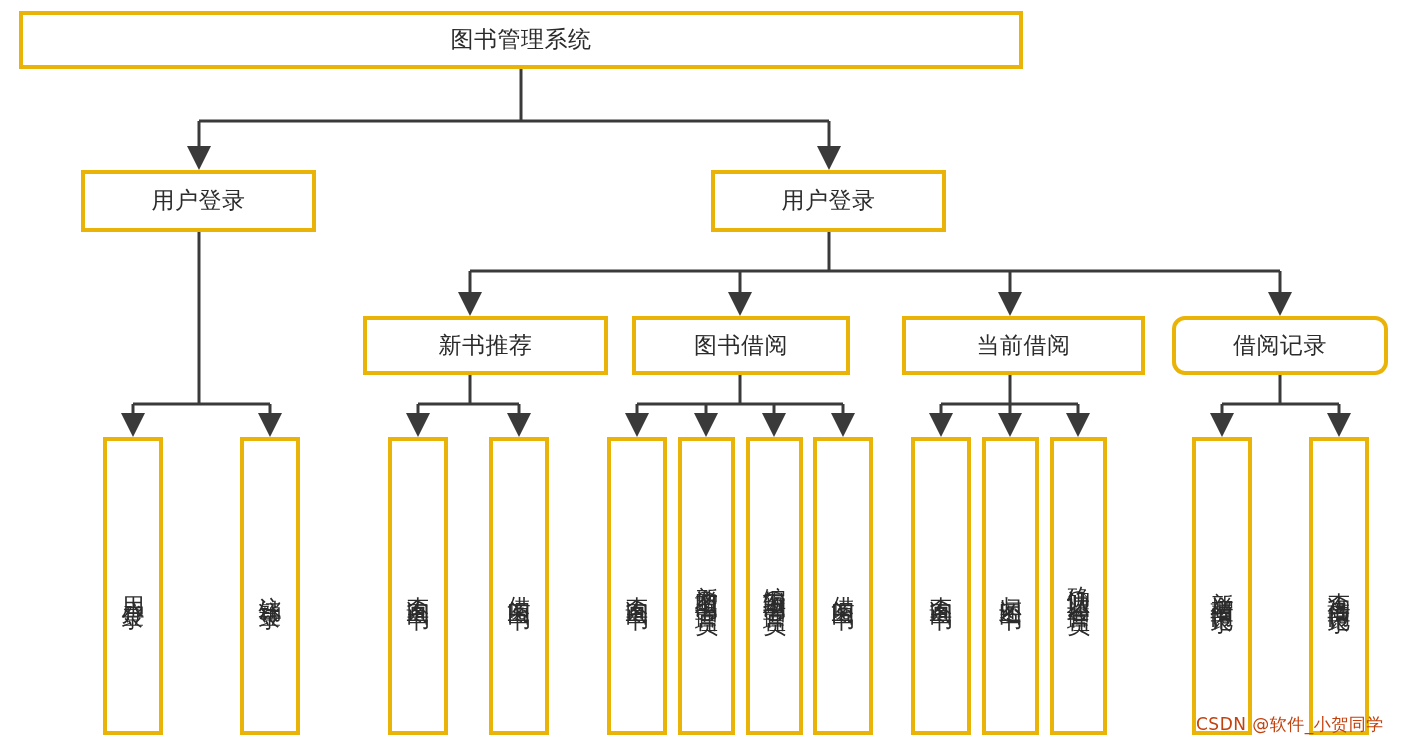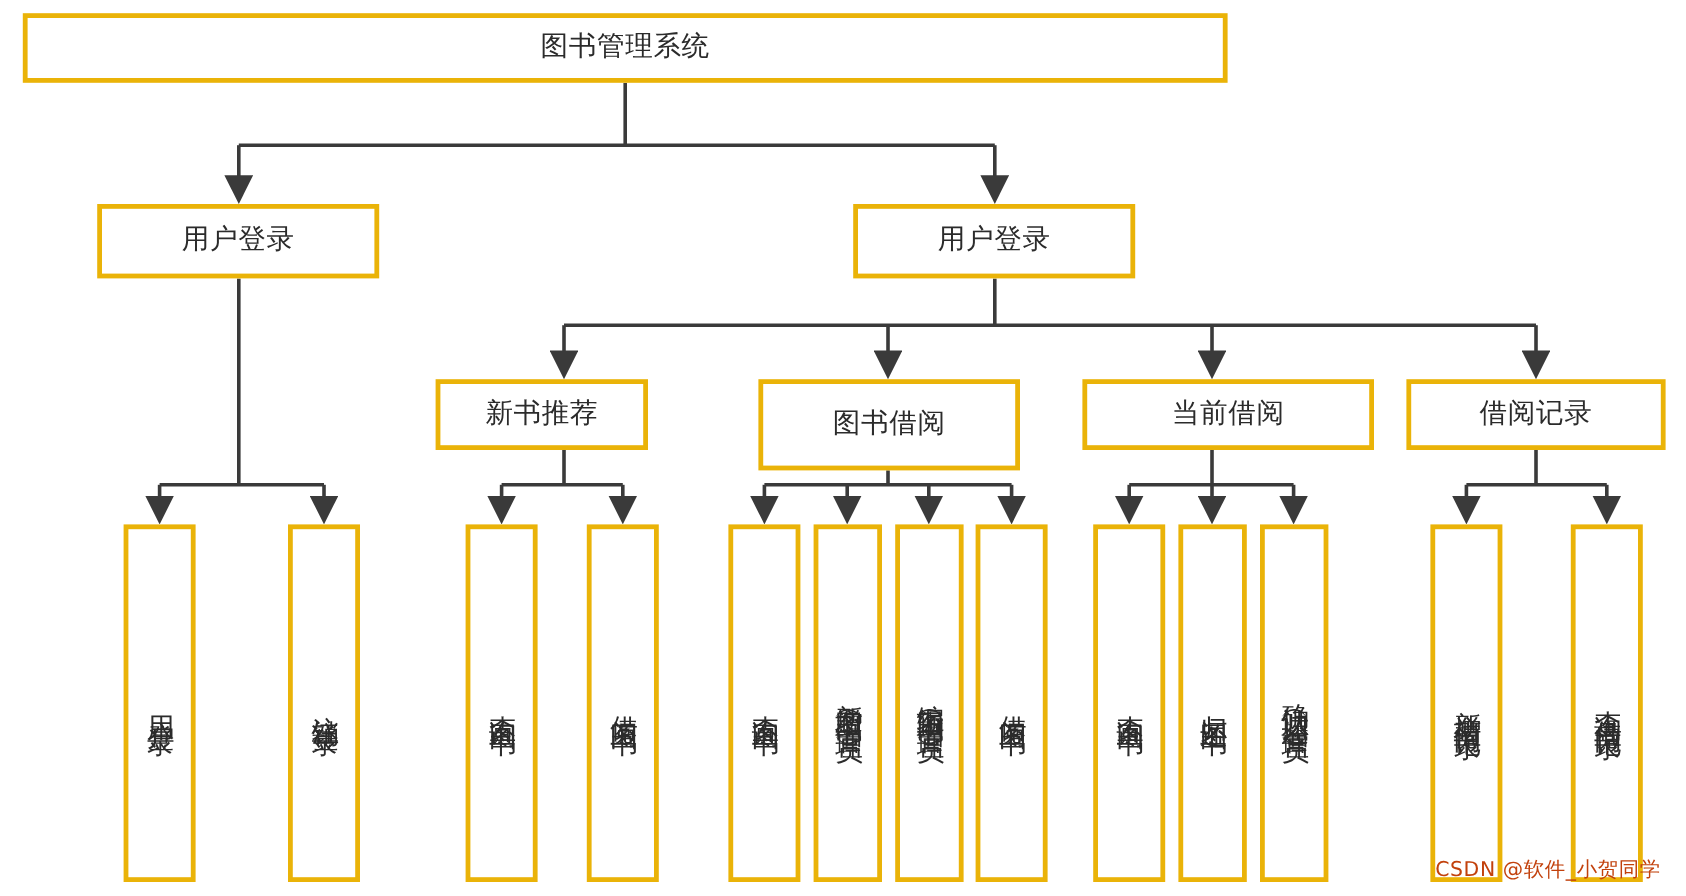--- a/index.html
+++ b/index.html
@@ -134,30 +134,30 @@
     <span class="label">图书管理系统</span>
   </div>
 
   <div class="node horiz" style="left:81px; top:170px; width:235px; height:62px;">
     <span class="label">用户登录</span>
   </div>
   <div class="node horiz" style="left:711px; top:170px; width:235px; height:62px;">
     <span class="label">用户登录</span>
   </div>
 
-  <div class="node horiz" style="left:363px; top:316px; width:177px; height:59px;">
+  <div class="node horiz" style="left:363px; top:316px; width:245px; height:59px;">
     <span class="label">新书推荐</span>
   </div>
-  <div class="node horiz" style="left:632px; top:316px; width:218px; height:76px;">
+  <div class="node horiz" style="left:632px; top:316px; width:218px; height:59px;">
     <span class="label">图书借阅</span>
   </div>
   <div class="node horiz" style="left:902px; top:316px; width:243px; height:59px;">
     <span class="label">当前借阅</span>
   </div>
-  <div class="node horiz" style="left:1172px; top:316px; width:216px; height:59px;">
+  <div class="node horiz" style="left:1172px; top:316px; width:216px; height:59px;border-radius:13px;">
     <span class="label">借阅记录</span>
   </div>
 
   <div class="node vert" style="left:103px; top:437px; width:60px; height:298px;">
     <span class="label">用户登录</span>
   </div>
   <div class="node vert" style="left:240px; top:437px; width:60px; height:298px;">
     <span class="label">注销登录</span>
   </div>
 

